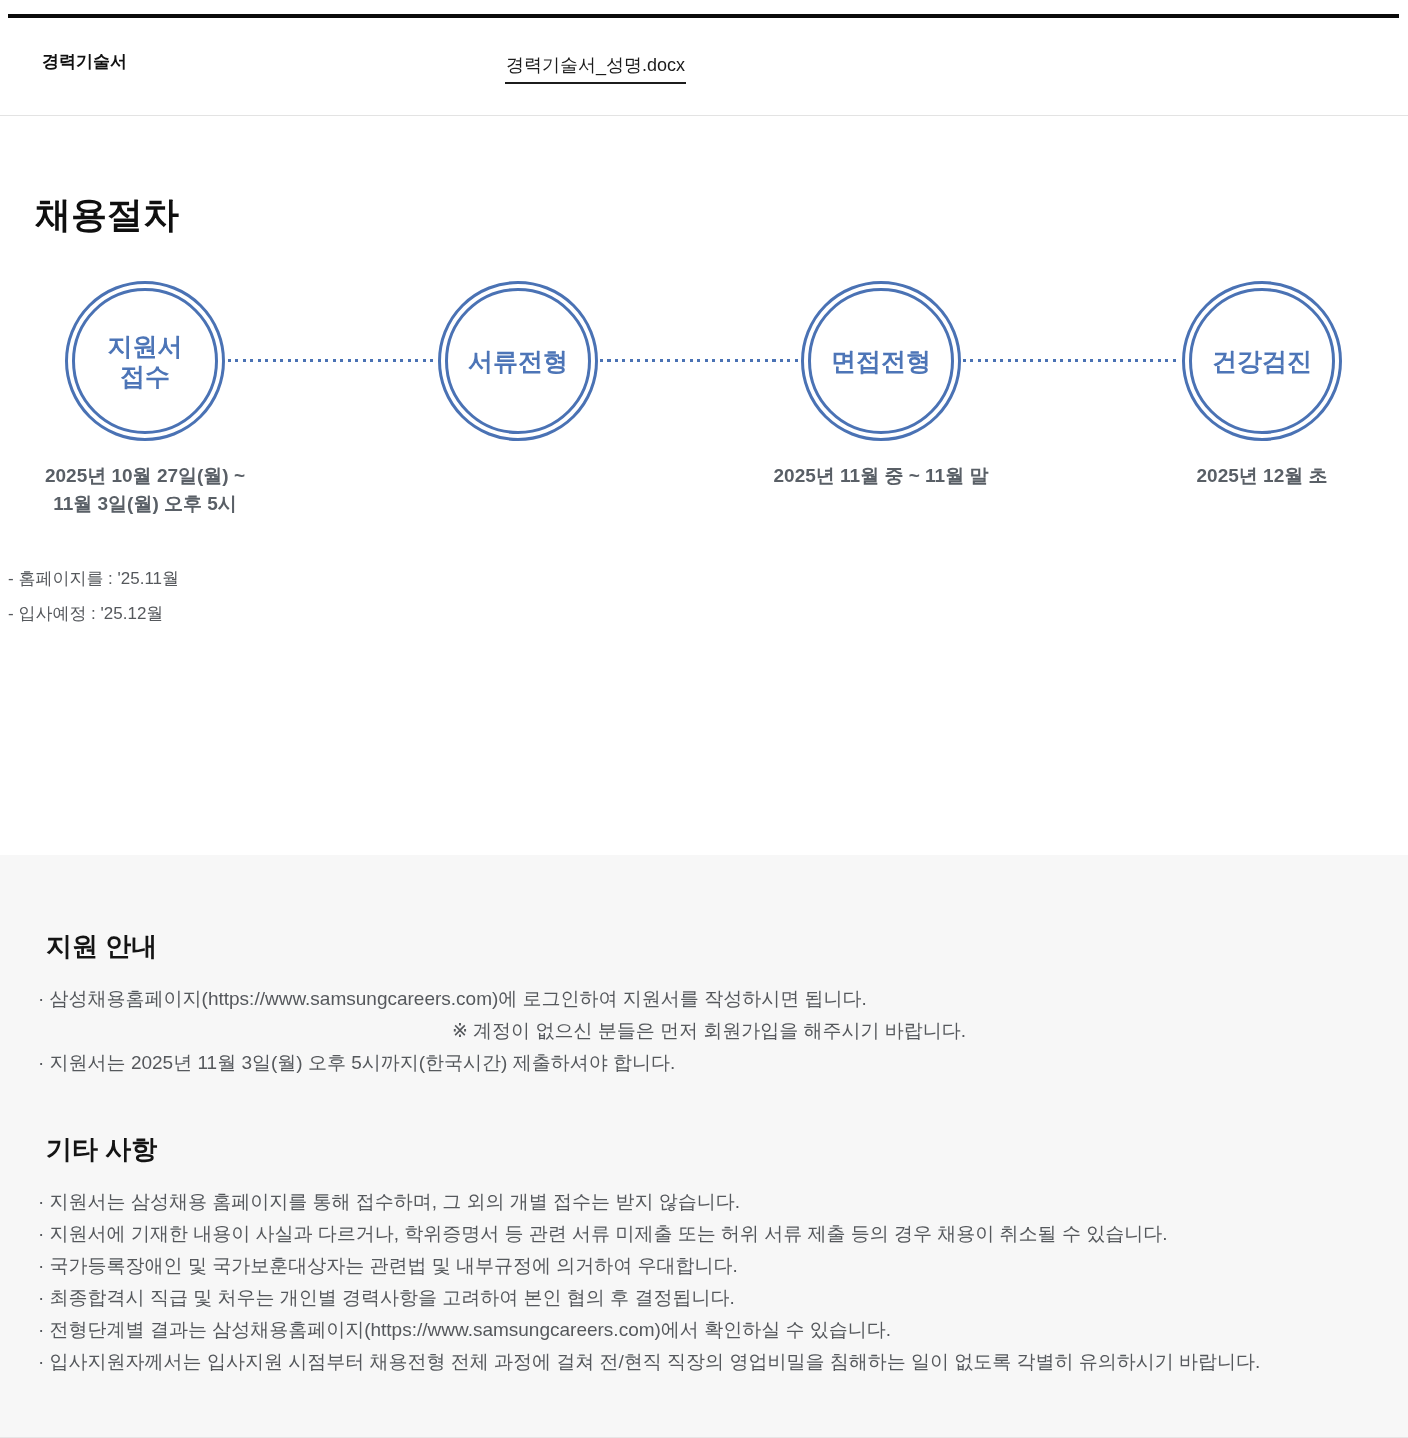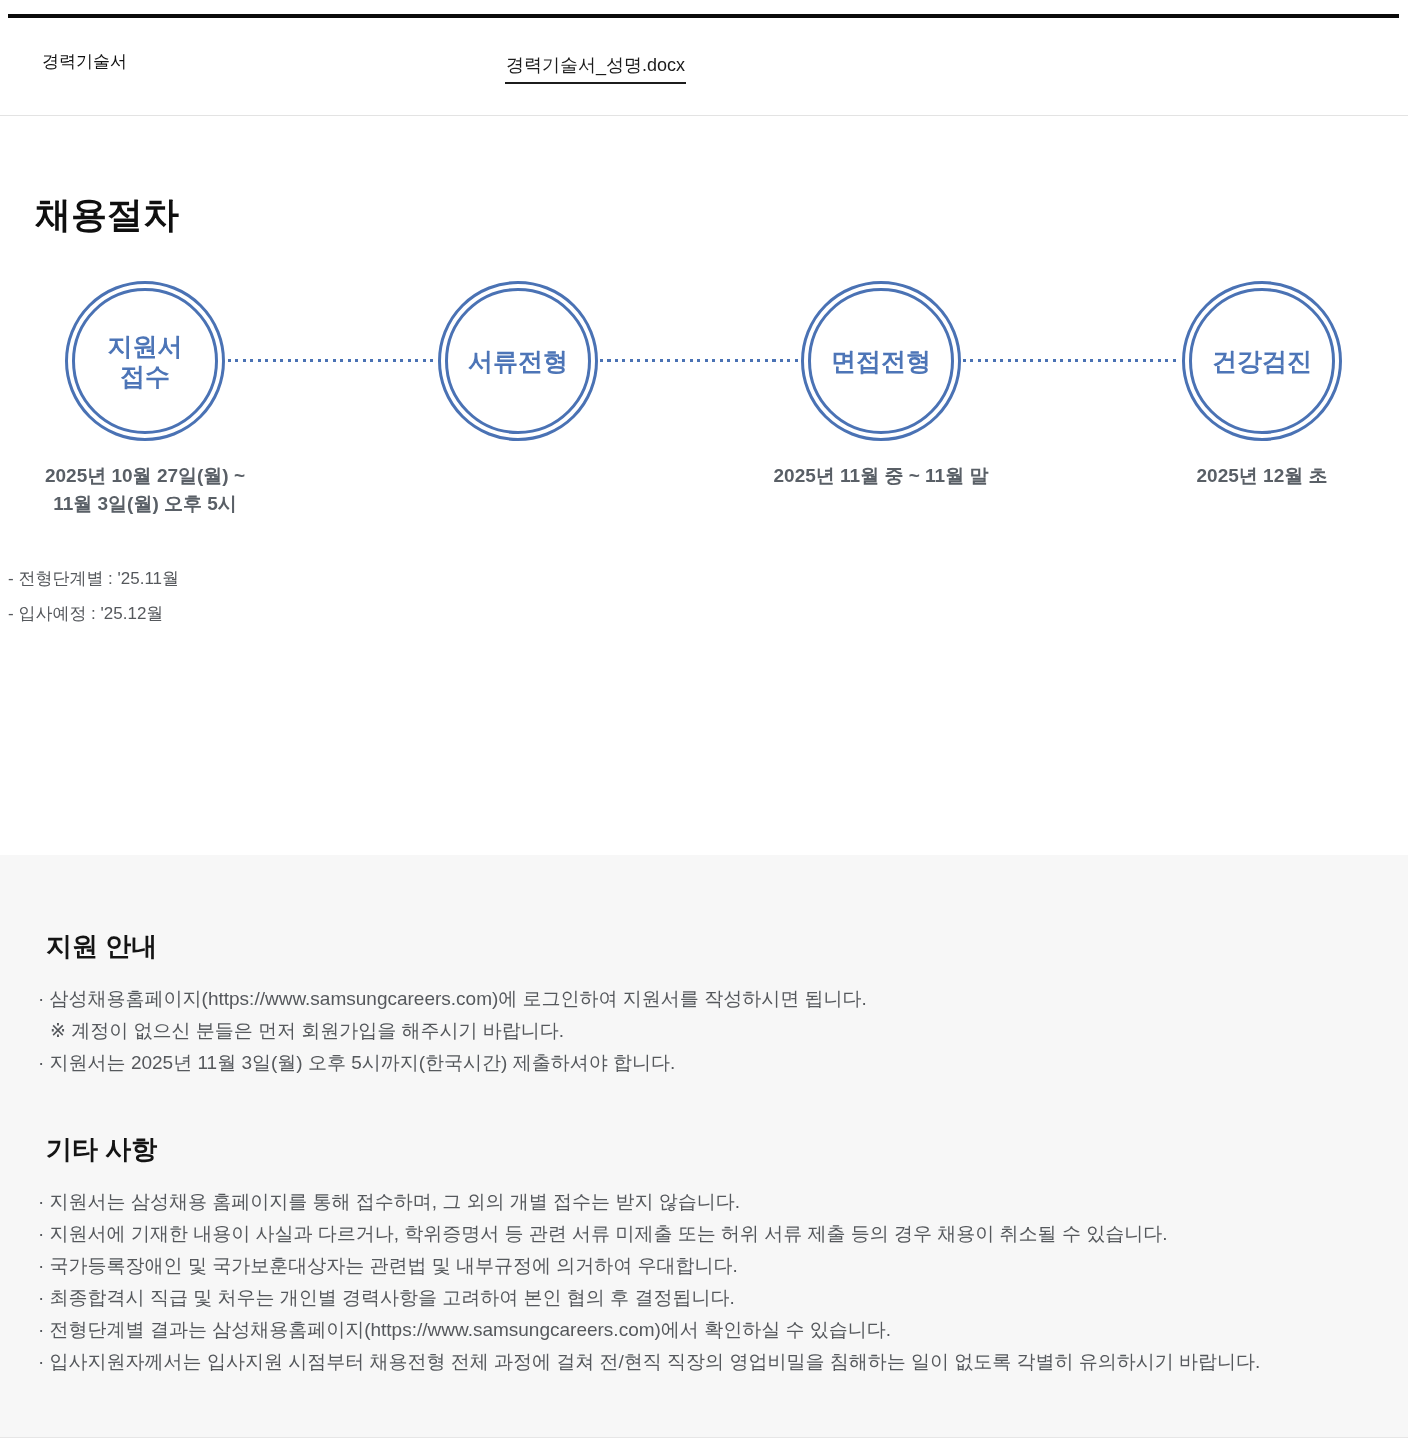--- a/index.html
+++ b/index.html
@@ -9,21 +9,21 @@
     width: 1408px; height: 1438px;
     position: relative;
     color: #111;
   }
   .page { position: absolute; inset: 0; width: 1408px; height: 1438px; overflow: hidden; background: #fff; }
 
   
   .top-rule { position: absolute; top: 14px; left: 8px; right: 9px; height: 4px; background: #0a0a0a; }
   .header-label {
     position: absolute; top: 50px; left: 42px;
-    font-size: 17px; font-weight: 400; color: #111;
+    font-size: 17px; font-weight: 700; color: #111;
   }
   .file-link {
     position: absolute; top: 53px; left: 505px;
     font-size: 18px; color: #1c1c1c; cursor: pointer;
     border-bottom: 2px solid #1c1c1c; padding: 0 1px 5px 1px;
   }
   .header-divider { position: absolute; top: 115px; left: 0; right: 0; height: 1px; background: #e3e3e3; }
 
   
   .process-title {
@@ -69,21 +69,21 @@
 
   
   .info-area {
     position: absolute; top: 855px; left: 0; right: 0; bottom: 0;
     background: #f7f7f7; padding: 76px 40px 0 38px;
     border-bottom: 1px solid #e6e6e6;
   }
   .info-title { font-size: 26px; font-weight: 800; color: #141414; line-height: 30px; margin-left: 8px; }
   .info-title + .info-list { margin-top: 22px; }
   .info-item { font-size: 19px; color: #55585c; line-height: 32px; }
-  .info-item.sub-item { padding-left: 12px; }
+  .info-item.sub-item { padding-left: 12px; text-align: center; }
   .info-section + .info-section { margin-top: 55px; }
 </style>
 </head>
 <body>
 
 <div class="page">
 
   <div class="top-rule"></div>
 
   <div class="header-label">경력기술서</div>
@@ -133,21 +133,21 @@
         <div class="circle-inner">
           <div class="circle-label">건강검진</div>
         </div>
       </div>
       <div class="stage-date">2025년 12월 초</div>
     </div>
 
   </div>
 
   <div class="schedule-notes">
-    <div class="schedule-note">- 전형단계별 : '25.11월</div>
+    <div class="schedule-note">- 홈페이지를 : '25.11월</div>
     <div class="schedule-note">- 입사예정 : '25.12월</div>
   </div>
 
   <div class="info-area">
 
     <div class="info-section">
       <h2 class="info-title">지원 안내</h2>
       <div class="info-list">
         <div class="info-item">· 삼성채용홈페이지(https://www.samsungcareers.com)에 로그인하여 지원서를 작성하시면 됩니다.</div>
         <div class="info-item sub-item">※ 계정이 없으신 분들은 먼저 회원가입을 해주시기 바랍니다.</div>

